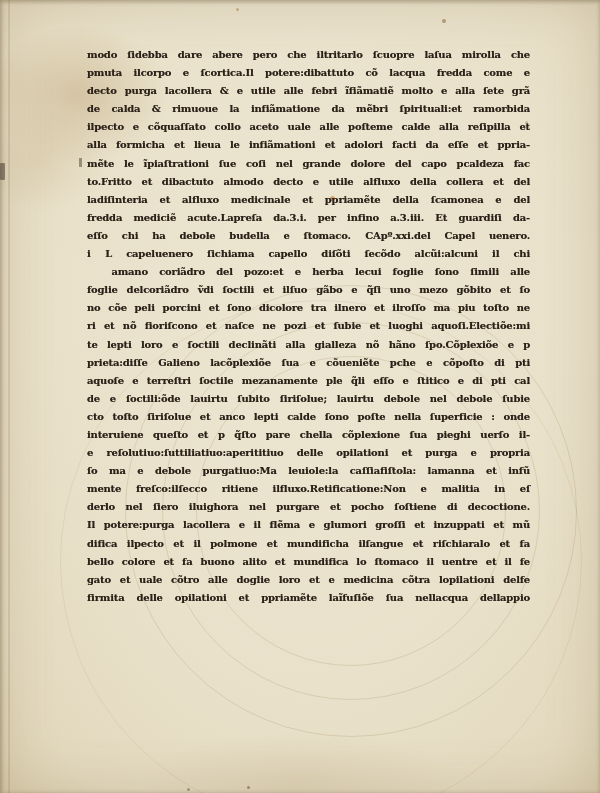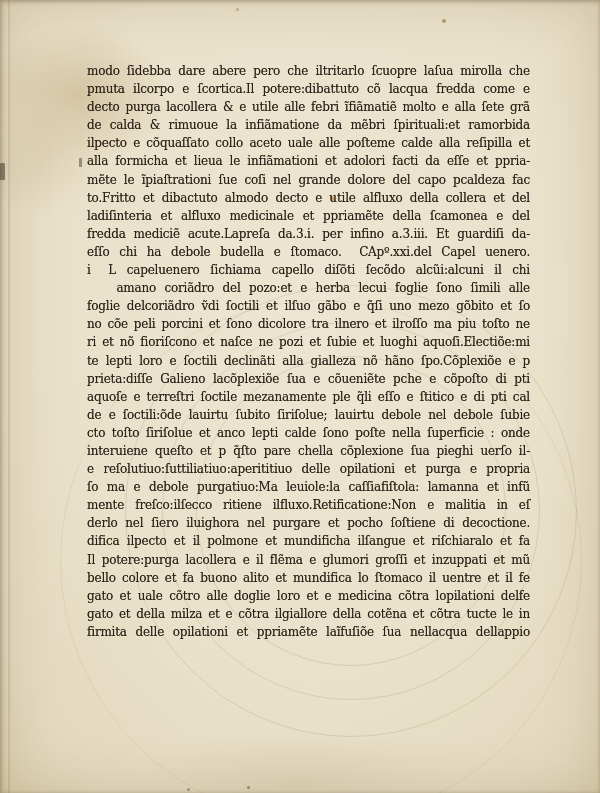--- a/index.html
+++ b/index.html
@@ -22,24 +22,25 @@
   .mark-edge { position:absolute; left:0; top:163px; width:5px; height:17px; background:#453a2c; opacity:0.55; border-radius:1px; }
   .mark-small { position:absolute; left:79px; top:158px; width:3px; height:9px; background:#4a4034; opacity:0.5; }
   .speck { position:absolute; border-radius:50%; }
   .s1 { left:442px; top:19px;  width:4px; height:4px; background:#8a6f3f; opacity:.6; }
   .s2 { left:236px; top:8px;   width:3px; height:3px; background:#9a7f4d; opacity:.5; }
   .s3 { left:330px; top:196px; width:5px; height:5px; background:#c5813c; opacity:.65; }
   .s4 { left:247px; top:786px; width:3px; height:3px; background:#6e5836; opacity:.6; }
   .s5 { left:187px; top:788px; width:3px; height:3px; background:#6e5836; opacity:.5; }
   .s6 { left:525px; top:121px; width:3px; height:3px; background:#9a7f4d; opacity:.4; }
   .textblock {
-    position:absolute; left:87px; top:62px; width:443px;
+    position:absolute; left:87px; top:46px; width:443px;
     color:#2b2118;
-    font-size:12px; line-height:18.1px; letter-spacing:-0.2px;
+    font-size:10px; line-height:18.1px; letter-spacing:-0.2px;
     text-shadow:0 0 0.5px rgba(43,33,24,0.55);
+    font-weight:bold;
   }
   .textblock .line { text-align:justify; text-align-last:justify; height:18.1px; overflow:visible; }
 </style>
 </head>
 <body>
 
 <div class="page">
   <div class="ring r4"></div>
   <div class="ring r1"></div>
   <div class="ring r2"></div>
@@ -74,20 +75,19 @@
       <div class="line">te lepti loro e ſoctili declinãti alla gialleza nõ hãno ſpo.Cõplexiõe e p</div>
       <div class="line">prieta:diſſe Galieno lacõplexiõe ſua e cõueniẽte pche e cõpoſto di pti</div>
       <div class="line">aquoſe e terreſtri ſoctile mezanamente ple q̃li eſſo e ſtitico e di pti cal</div>
       <div class="line">de e ſoctili:õde lauirtu ſubito ſiriſolue; lauirtu debole nel debole ſubie</div>
       <div class="line">cto toſto ſiriſolue et anco lepti calde ſono poſte nella ſuperficie : onde</div>
       <div class="line">interuiene queſto et p q̃ſto pare chella cõplexione ſua pieghi uerſo il‐</div>
       <div class="line">e reſolutiuo:ſuttiliatiuo:aperititiuo delle opilationi et purga e propria</div>
       <div class="line">ſo ma e debole purgatiuo:Ma leuiole:la caſſiafiſtola: lamanna et infũ</div>
       <div class="line">mente freſco:ilſecco ritiene ilfluxo.Retificatione:Non e malitia in eſ</div>
       <div class="line">derlo nel ſiero iluighora nel purgare et pocho ſoſtiene di decoctione.</div>
+      <div class="line">Il potere:purga lacollera e il flẽma e glumori groſſi et inzuppati et mũ</div>
       <div class="line">difica ilpecto et il polmone et mundificha ilſangue et riſchiaralo et fa</div>
-      <div class="line">Il potere:purga lacollera e il flẽma e glumori groſſi et inzuppati et mũ</div>
       <div class="line">bello colore et fa buono alito et mundifica lo ſtomaco il uentre et il fe</div>
       <div class="line">gato et uale cõtro alle doglie loro et e medicina cõtra lopilationi delfe</div>
-      <div class="line">gato et della milza et e cõtra ilgiallore della cotẽna et cõtra tucte le in</div>
       <div class="line">firmita delle opilationi et ppriamẽte laĩfuſiõe ſua nellacqua dellappio</div>
     </div>
 </div>
 
 </body></html>

